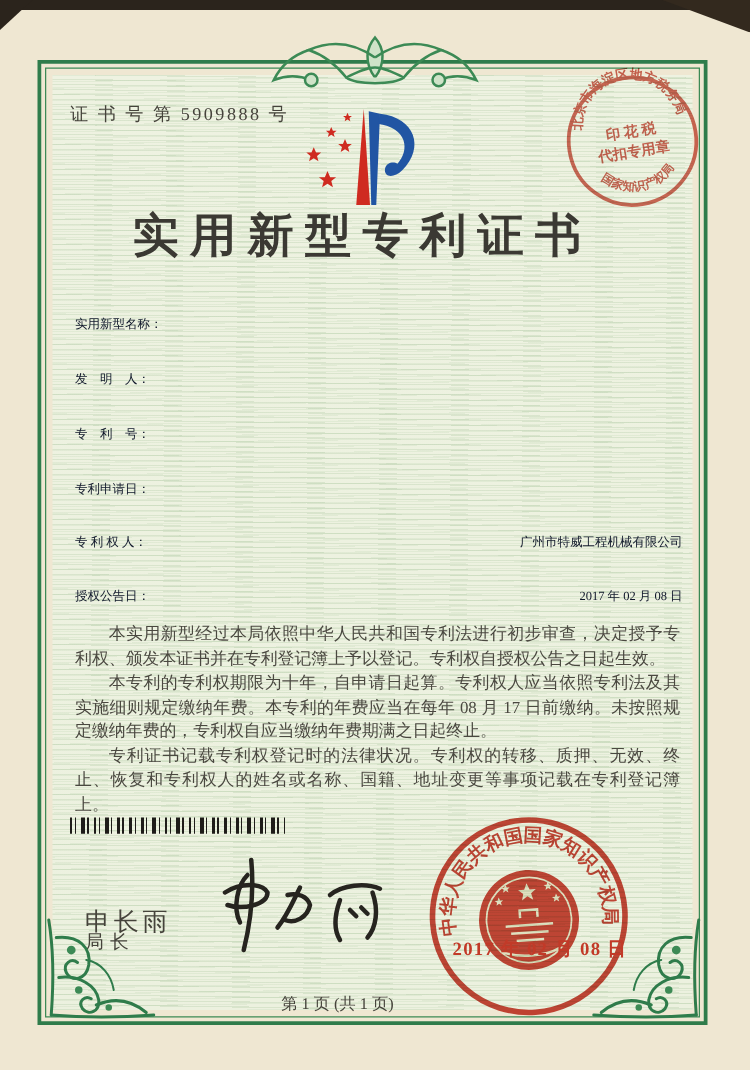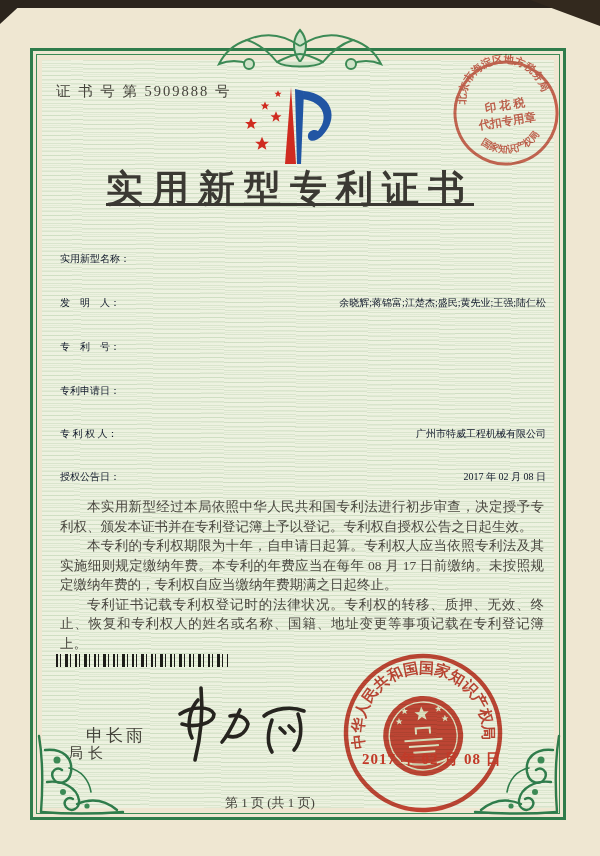--- a/index.html
+++ b/index.html
@@ -18,30 +18,30 @@
   .frame-inner{position:absolute;inset:3px;border:1px solid #3c8a55;}
   .sheet{position:absolute;inset:5px;
     background:
       repeating-linear-gradient(0.8deg, rgba(110,160,100,0.16) 0 1px, rgba(0,0,0,0) 1px 4px),
       repeating-linear-gradient(-0.9deg, rgba(120,170,110,0.10) 0 1px, rgba(0,0,0,0) 1px 5px),
       linear-gradient(180deg,#eef2e1,#ecf1df);
   }
   
   .cert-no{left:56px;top:82px;font-size:14.5px;letter-spacing:2px;color:#45433b;z-index:3;}
   .title{left:0;top:164px;width:580px;text-align:center;font-size:37px;font-weight:bold;
-         letter-spacing:9px;color:#3b3933;z-index:3;text-decoration:underline;}
+         letter-spacing:9px;color:#3b3933;z-index:3;}
   .field-row{left:60px;width:486px;font-size:10px;color:#0f172a;z-index:3;display:flex;justify-content:space-between;}
   .field-label{white-space:pre;}
   .field-value{margin-left:4px;}
   .paras{left:60px;top:497px;width:484px;z-index:3;color:#4a4840;font-size:13.5px;line-height:19.5px;text-align:justify;}
   .paras p{margin:0;text-indent:2em;}
   .barcode{left:56px;top:654px;width:172px;height:13px;z-index:3;
     background:repeating-linear-gradient(90deg,#1e1c19 0 2px,transparent 2px 4px,#1e1c19 4px 5px,transparent 5px 9px,#1e1c19 9px 12px,transparent 12px 14px,#1e1c19 14px 15px,transparent 15px 19px);}
   .signer-title{left:68px;top:700px;font-size:15px;letter-spacing:5px;color:#45433b;z-index:3;margin-top:44px;}
-  .signer-name{left:86px;top:724px;font-size:17px;letter-spacing:3px;color:#45433b;z-index:3;text-align:right;}
+  .signer-name{left:68px;top:724px;font-size:20px;letter-spacing:3px;color:#45433b;z-index:3;text-align:right;}
   .signature{left:168px;top:684px;z-index:4;}
   .seal{left:338px;top:648px;z-index:5;mix-blend-mode:multiply;opacity:0.92;transform:rotate(-4deg);}
   .seal-date{left:362px;top:750px;font-size:15px;letter-spacing:1px;color:#c23a28;z-index:6;font-weight:bold;}
   .tax-stamp{left:447px;top:54px;z-index:5;mix-blend-mode:multiply;opacity:0.85;transform:rotate(-9deg);}
   .footer{left:150px;top:794px;width:240px;text-align:center;font-size:13px;color:#45433b;z-index:3;}
   .ornament{z-index:4;}
   .crest{left:213px;top:24px;}
   .flourish-l{left:33px;top:730px;}
   .flourish-r{left:473px;top:730px;transform:scaleX(-1);}
   svg text{font-family:"Liberation Serif","DejaVu Serif",serif;}
@@ -135,21 +135,20 @@
   <use href="#star" transform="translate(24,60) scale(1.45)"></use>
 </svg>
 
 <div class="abs title">实用新型专利证书</div>
 
 <div class="abs field-row" style="top:252px;">
   <span class="field-label">实用新型名称：</span>
 </div>
 <div class="abs field-row" style="top:296px;">
   <span class="field-label">发　明　人：</span>
-  <span class="field-value">余晓辉;蒋锦富;江楚杰;盛民;黄先业;王强;陆仁松</span>
 </div>
 <div class="abs field-row" style="top:340px;">
   <span class="field-label">专　利　号：</span>
 </div>
 <div class="abs field-row" style="top:384px;">
   <span class="field-label">专利申请日：</span>
 </div>
 <div class="abs field-row" style="top:427px;">
   <span class="field-label">专 利 权 人：</span>
   <span class="field-value">广州市特威工程机械有限公司</span>

